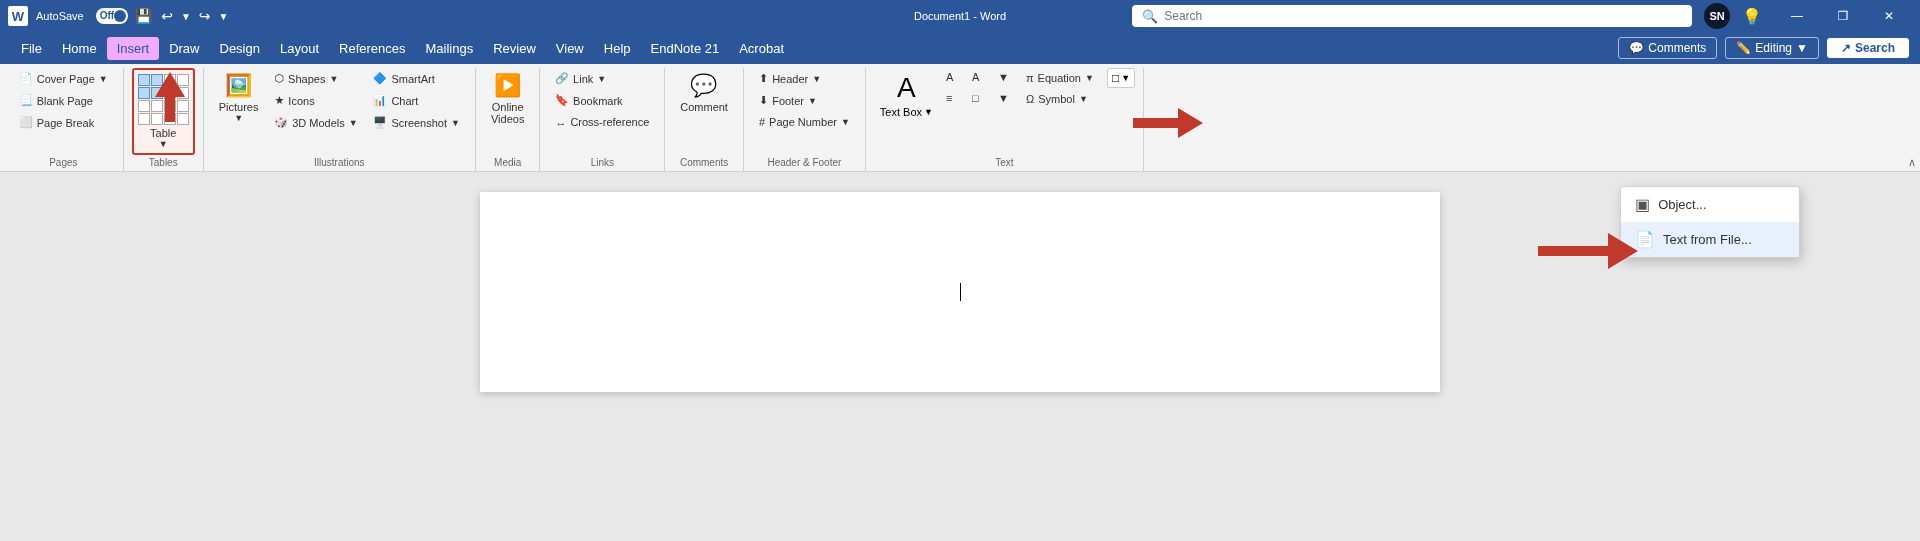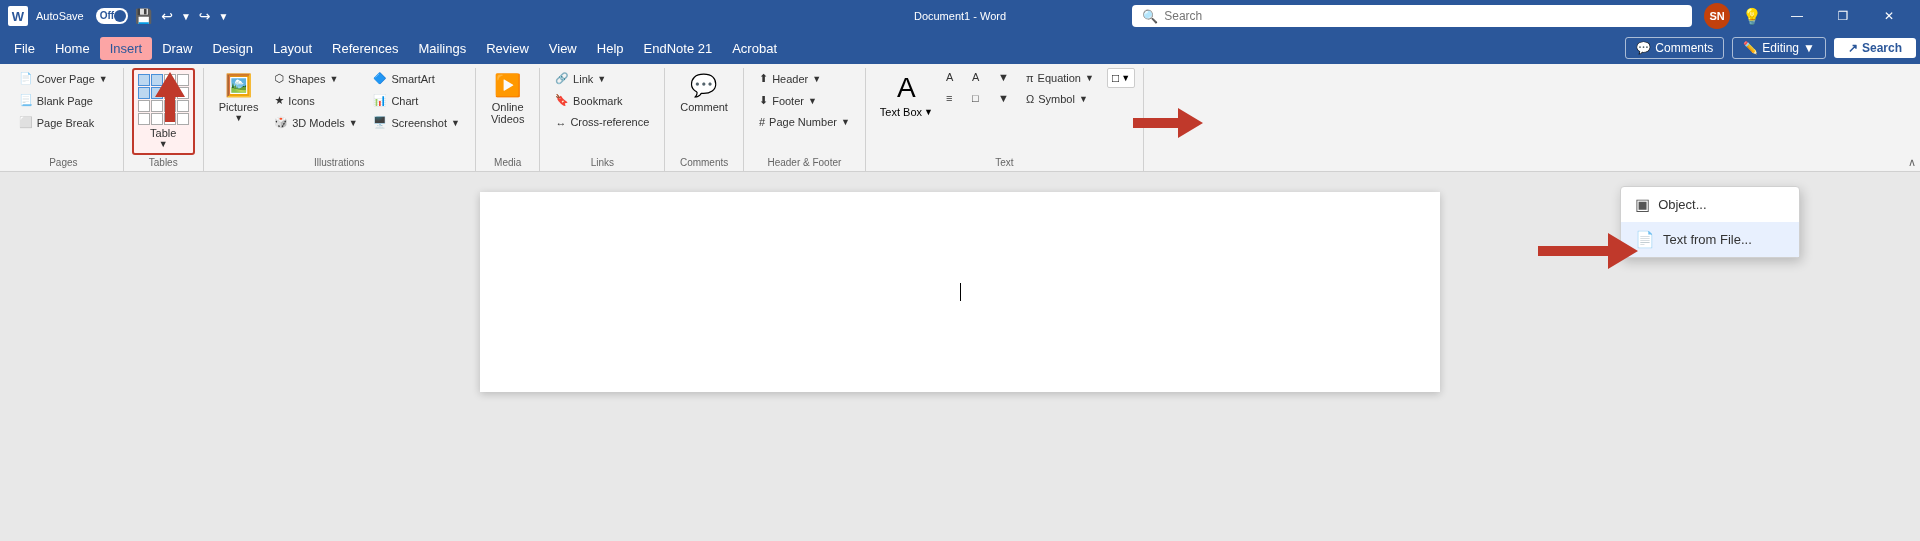--- a/index.html
+++ b/index.html
@@ -17,41 +17,41 @@
     .title-bar-left { display: flex; align-items: center; gap: 8px; flex: 1; }
     .word-icon { width: 20px; height: 20px; background: white; border-radius: 2px; display: flex; align-items: center; justify-content: center; color: #2b579a; font-weight: bold; font-size: 13px; }
     .autosave { display: flex; align-items: center; gap: 12px; font-size: 11px; color: white; }
     .toggle { width: 32px; height: 16px; background: #fff; border-radius: 8px; position: relative; display: inline-block; }
     .toggle-thumb { width: 12px; height: 12px; background: #2b579a; border-radius: 50%; position: absolute; top: 2px; right: 2px; }
     .toggle-text { font-size: 10px; color: #2b579a; position: absolute; left: 4px; top: 2px; font-weight: bold; }
     .save-icon, .undo-icon, .redo-icon { color: white; font-size: 14px; cursor: pointer; }
     .title-bar-right { display: flex; align-items: center; gap: 12px; margin-left: auto; }
     .search-bar { width: 560px; background: white; border-radius: 4px; display: flex; align-items: center; padding: 0 10px; height: 22px; gap: 6px; }
     .search-bar input { border: none; outline: none; font-size: 12px; width: 100%; color: #666; }
-    .user-avatar { width: 26px; height: 26px; background: #c2410c; border-radius: 50%; display: flex; align-items: center; justify-content: center; color: white; font-size: 11px; font-weight: bold; }
+    .user-avatar { width: 26px; height: 26px; background: #0f172a; border-radius: 50%; display: flex; align-items: center; justify-content: center; color: white; font-size: 11px; font-weight: bold; }
     .title-win-btns { display: flex; gap: 0; }
     .win-btn { width: 46px; height: 32px; display: flex; align-items: center; justify-content: center; color: white; font-size: 12px; cursor: pointer; }
     .lightbulb-icon { color: white; font-size: 16px; }
 
     
     .menu-bar {
       background: #2b579a;
       height: 32px;
       display: flex;
       align-items: center;
-      padding: 0 4px;
+      padding: 0 11px;
     }
     .menu-item {
       color: white;
       padding: 4px 10px;
       font-size: 13px;
       cursor: pointer;
       border-radius: 3px;
     }
-    .menu-item.active { background: #fca5a5; color: #2b579a; border-radius: 3px; }
+    .menu-item.active { background: #f0abfc; color: #2b579a; border-radius: 3px; }
     .comments-btn { color: white; font-size: 12px; border: 1px solid rgba(255,255,255,0.6); padding: 3px 10px; border-radius: 3px; cursor: pointer; display: flex; align-items: center; gap: 4px; }
     .editing-btn { color: white; font-size: 12px; border: 1px solid rgba(255,255,255,0.6); padding: 3px 10px; border-radius: 3px; cursor: pointer; display: flex; align-items: center; gap: 4px; }
     .share-btn { background: white; color: #2b579a; font-size: 12px; font-weight: bold; padding: 3px 14px; border-radius: 3px; cursor: pointer; display: flex; align-items: center; gap: 4px; }
 
     
     .ribbon {
       background: #f3f3f3;
       border-bottom: 1px solid #d0d0d0;
       display: flex;
       align-items: stretch;

